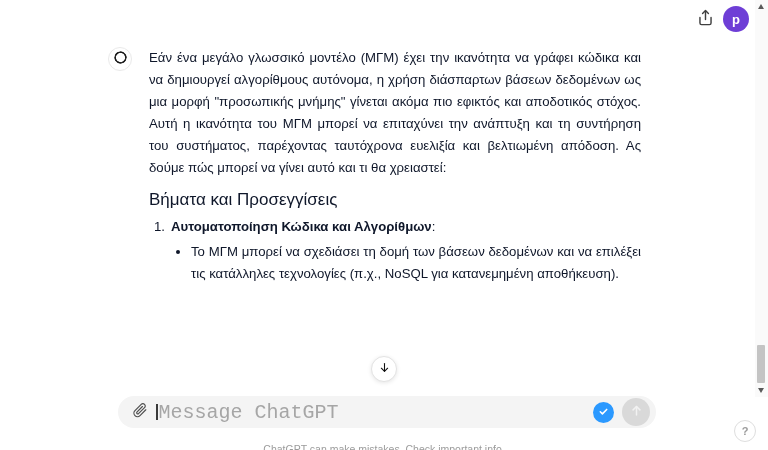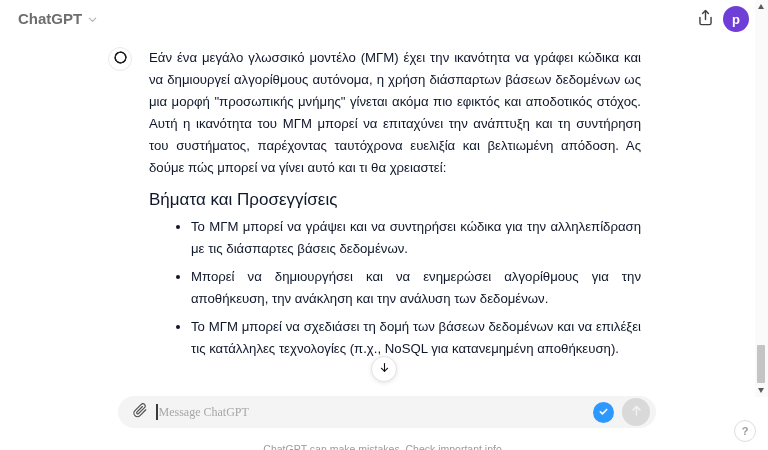--- a/index.html
+++ b/index.html
@@ -33,22 +33,22 @@
   
   .scroll-btn { position:absolute; left:371px; top:356px; width:26px; height:26px; border-radius:50%;
     background:#fff; border:1px solid #e3e3e3; box-shadow:0 1px 4px rgba(0,0,0,.1);
     display:flex; align-items:center; justify-content:center; cursor:pointer; }
 
   
   .composer { position:absolute; left:118px; top:396px; width:538px; height:32px; border-radius:16px;
     background:#f4f4f4; display:flex; align-items:center; padding:0 6px 0 12px; }
   .attach-btn { background:none; border:none; width:20px; height:20px; cursor:pointer; flex:none; margin-right:6px; }
   .caret { width:1.5px; height:16px; background:#3a3a3a; flex:none; margin-right:1px; }
-  .composer input { flex:1; border:none; outline:none; background:transparent; font-family:Liberation Serif, serif;
-    font-size:12px; color:#6d28d9; min-width:0; }
+  .composer input { flex:1; border:none; outline:none; background:transparent; font-family:Liberation Mono, monospace;
+    font-size:20px; color:#6d28d9; min-width:0; }
   .composer input::placeholder { color:#a6a6a6; opacity:1; }
   .check-badge { flex:none; width:21px; height:21px; border-radius:50%; background:#2b99ff; border:none;
     display:flex; align-items:center; justify-content:center; margin-right:8px; cursor:pointer; }
   .send-btn { flex:none; width:28px; height:28px; border-radius:50%; background:#d9d9d9; border:none;
     display:flex; align-items:center; justify-content:center; cursor:pointer; }
 
   
   .footer { position:absolute; left:0; top:443px; width:768px; text-align:center;
     font-size:10.5px; color:#9b9b9b; }
   .help-btn { position:absolute; left:734px; top:420px; width:22px; height:22px; border-radius:50%;
@@ -61,28 +61,20 @@
     border-left:3.5px solid transparent; border-right:3.5px solid transparent; cursor:pointer; }
   .sb-up { top:4px; border-bottom:5px solid #5a5a5a; }
   .sb-down { bottom:4px; border-top:5px solid #5a5a5a; }
   .sb-thumb { position:absolute; left:2px; top:345px; width:8px; height:38px; background:#c4c4c4; border-radius:1px; cursor:grab; }
 </style>
 </head>
 <body>
 
 <div class="app">
 
-  <div class="model-switcher">
-    <span>ChatGPT</span>
-    <span class="chevron">
-      <svg width="11" height="11" viewBox="0 0 24 24" fill="none" stroke="#b4b4b4" stroke-width="2.6" stroke-linecap="round" stroke-linejoin="round">
-          <path d="M5 9 l7 7 7-7"></path>
-        </svg>
-    </span>
-  </div>
 
   <button class="share-btn">
     <span>
       <svg width="19" height="19" viewBox="0 0 24 24" fill="none" stroke="#3f3f3f" stroke-width="1.8" stroke-linecap="round" stroke-linejoin="round">
         <path d="M12 14.5 V4"></path>
           <path d="M8.3 7 L12 3.3 L15.7 7"></path>
         <path d="M5 12 v7 a2 2 0 0 0 2 2 h10 a2 2 0 0 0 2-2 v-7"></path>
       </svg>
     </span>
   </button>
@@ -104,24 +96,23 @@
         </svg>
       </span>
     </div>
 
     <div class="message-body">
       <p class="msg-paragraph">Εάν ένα μεγάλο γλωσσικό μοντέλο (ΜΓΜ) έχει την ικανότητα να γράφει κώδικα και να δημιουργεί αλγορίθμους αυτόνομα, η χρήση διάσπαρτων βάσεων δεδομένων ως μια μορφή "προσωπικής μνήμης" γίνεται ακόμα πιο εφικτός και αποδοτικός στόχος. Αυτή η ικανότητα του ΜΓΜ μπορεί να επιταχύνει την ανάπτυξη και τη συντήρηση του συστήματος, παρέχοντας ταυτόχρονα ευελιξία και βελτιωμένη απόδοση. Ας δούμε πώς μπορεί να γίνει αυτό και τι θα χρειαστεί:</p>
       <h3 class="msg-heading">Βήματα και Προσεγγίσεις</h3>
 
       <ol class="msg-ol">
         <li>
-          <ul class="msg-ul">
-            <li>Το ΜΓΜ μπορεί να γράψει και να συντηρήσει κώδικα για την αλληλεπίδραση με τις διάσπαρτες βάσεις δεδομένων.</li>
-            <li>Μπορεί να δημιουργήσει και να ενημερώσει αλγορίθμους για την αποθήκευση, την ανάκληση και την ανάλυση των δεδομένων.</li>
-          </ul>
+          <div class="li-title">
+            <span class="li-num">1.</span><b>Αυτοματοποίηση Κώδικα και Αλγορίθμων</b><span>:</span>
+          </div>
         </li>
         <li>
           <ul class="msg-ul">
             <li>Το ΜΓΜ μπορεί να σχεδιάσει τη δομή των βάσεων δεδομένων και να επιλέξει τις κατάλληλες τεχνολογίες (π.χ., NoSQL για κατανεμημένη αποθήκευση).</li>
 
           </ul>
         </li>
       </ol>
     </div>
   </div>

